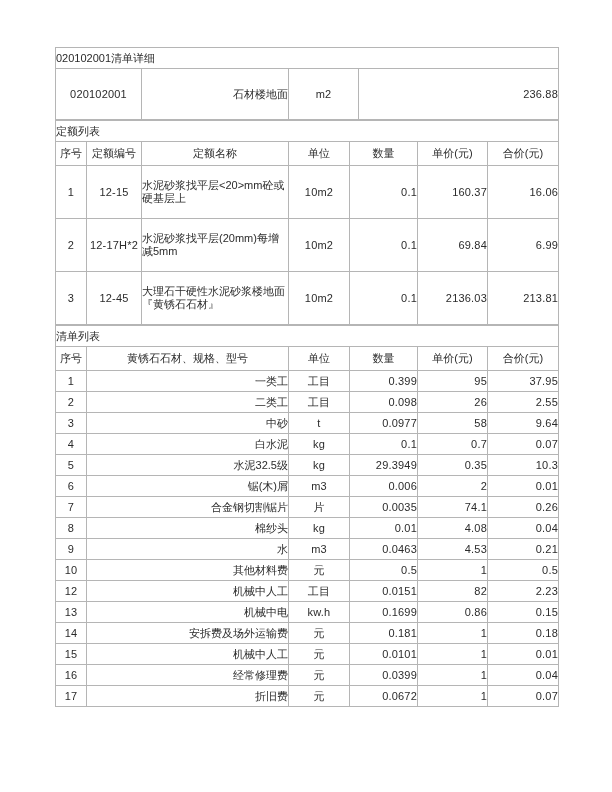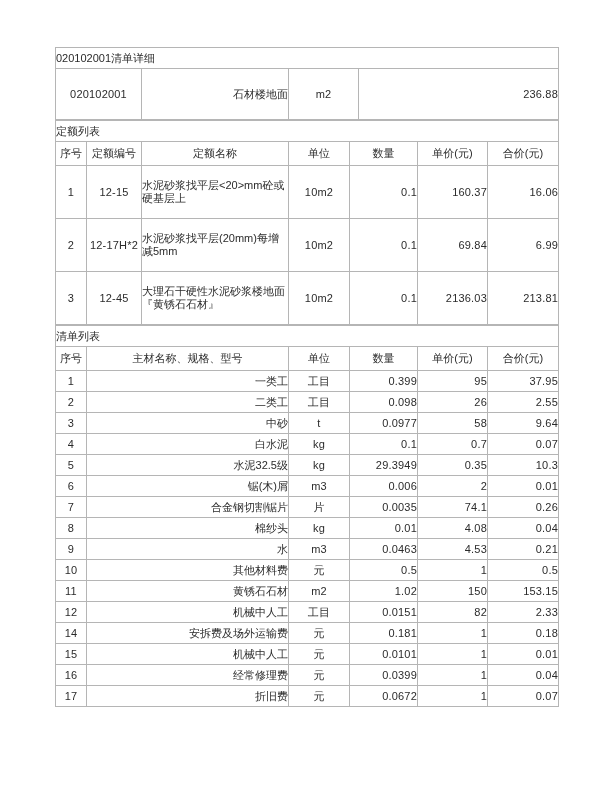--- a/index.html
+++ b/index.html
@@ -169,21 +169,21 @@
       <col style="width:68px">
         <col style="width:70px">
         <col style="width:71px">
     </colgroup>
     <tbody id="bill-body">
       <tr class="banner">
         <td colspan="6" class="cjk">清单列表</td>
       </tr>
       <tr class="chead">
         <td class="cjk">序号</td>
-        <td class="cjk">主材名称、规格、型号</td>
+        <td class="cjk">黄锈石石材、规格、型号</td>
         <td class="cjk">单位</td>
         <td class="cjk">数量</td>
         <td class="cjk">单价(元)</td>
         <td class="cjk">合价(元)</td>
       </tr>
 
     <tr class="brow">
           <td class="cc num">1</td>
           <td class="cl cjk">一类工</td>
           <td class="cc num">工目</td>
@@ -257,34 +257,34 @@
         </tr>
         <tr class="brow">
           <td class="cc num">10</td>
           <td class="cl cjk">其他材料费</td>
           <td class="cc num">元</td>
           <td class="cr num">0.5</td>
           <td class="cr num">1</td>
           <td class="cr num">0.5</td>
         </tr>
         <tr class="brow">
-          <td class="cc num">11</td>
-          <td class="cl cjk">黄锈石石材</td>
-          <td class="cc num">m2</td>
-          <td class="cr num">1.02</td>
-          <td class="cr num">150</td>
-          <td class="cr num">153.15</td>
-        </tr>
-        <tr class="brow">
           <td class="cc num">12</td>
           <td class="cl cjk">机械中人工</td>
           <td class="cc num">工目</td>
           <td class="cr num">0.0151</td>
           <td class="cr num">82</td>
-          <td class="cr num">2.33</td>
+          <td class="cr num">2.23</td>
+        </tr>
+        <tr class="brow">
+          <td class="cc num">13</td>
+          <td class="cl cjk">机械中电</td>
+          <td class="cc num">kw.h</td>
+          <td class="cr num">0.1699</td>
+          <td class="cr num">0.86</td>
+          <td class="cr num">0.15</td>
         </tr>
         <tr class="brow">
           <td class="cc num">14</td>
           <td class="cl cjk">安拆费及场外运输费</td>
           <td class="cc num">元</td>
           <td class="cr num">0.181</td>
           <td class="cr num">1</td>
           <td class="cr num">0.18</td>
         </tr>
         <tr class="brow">

